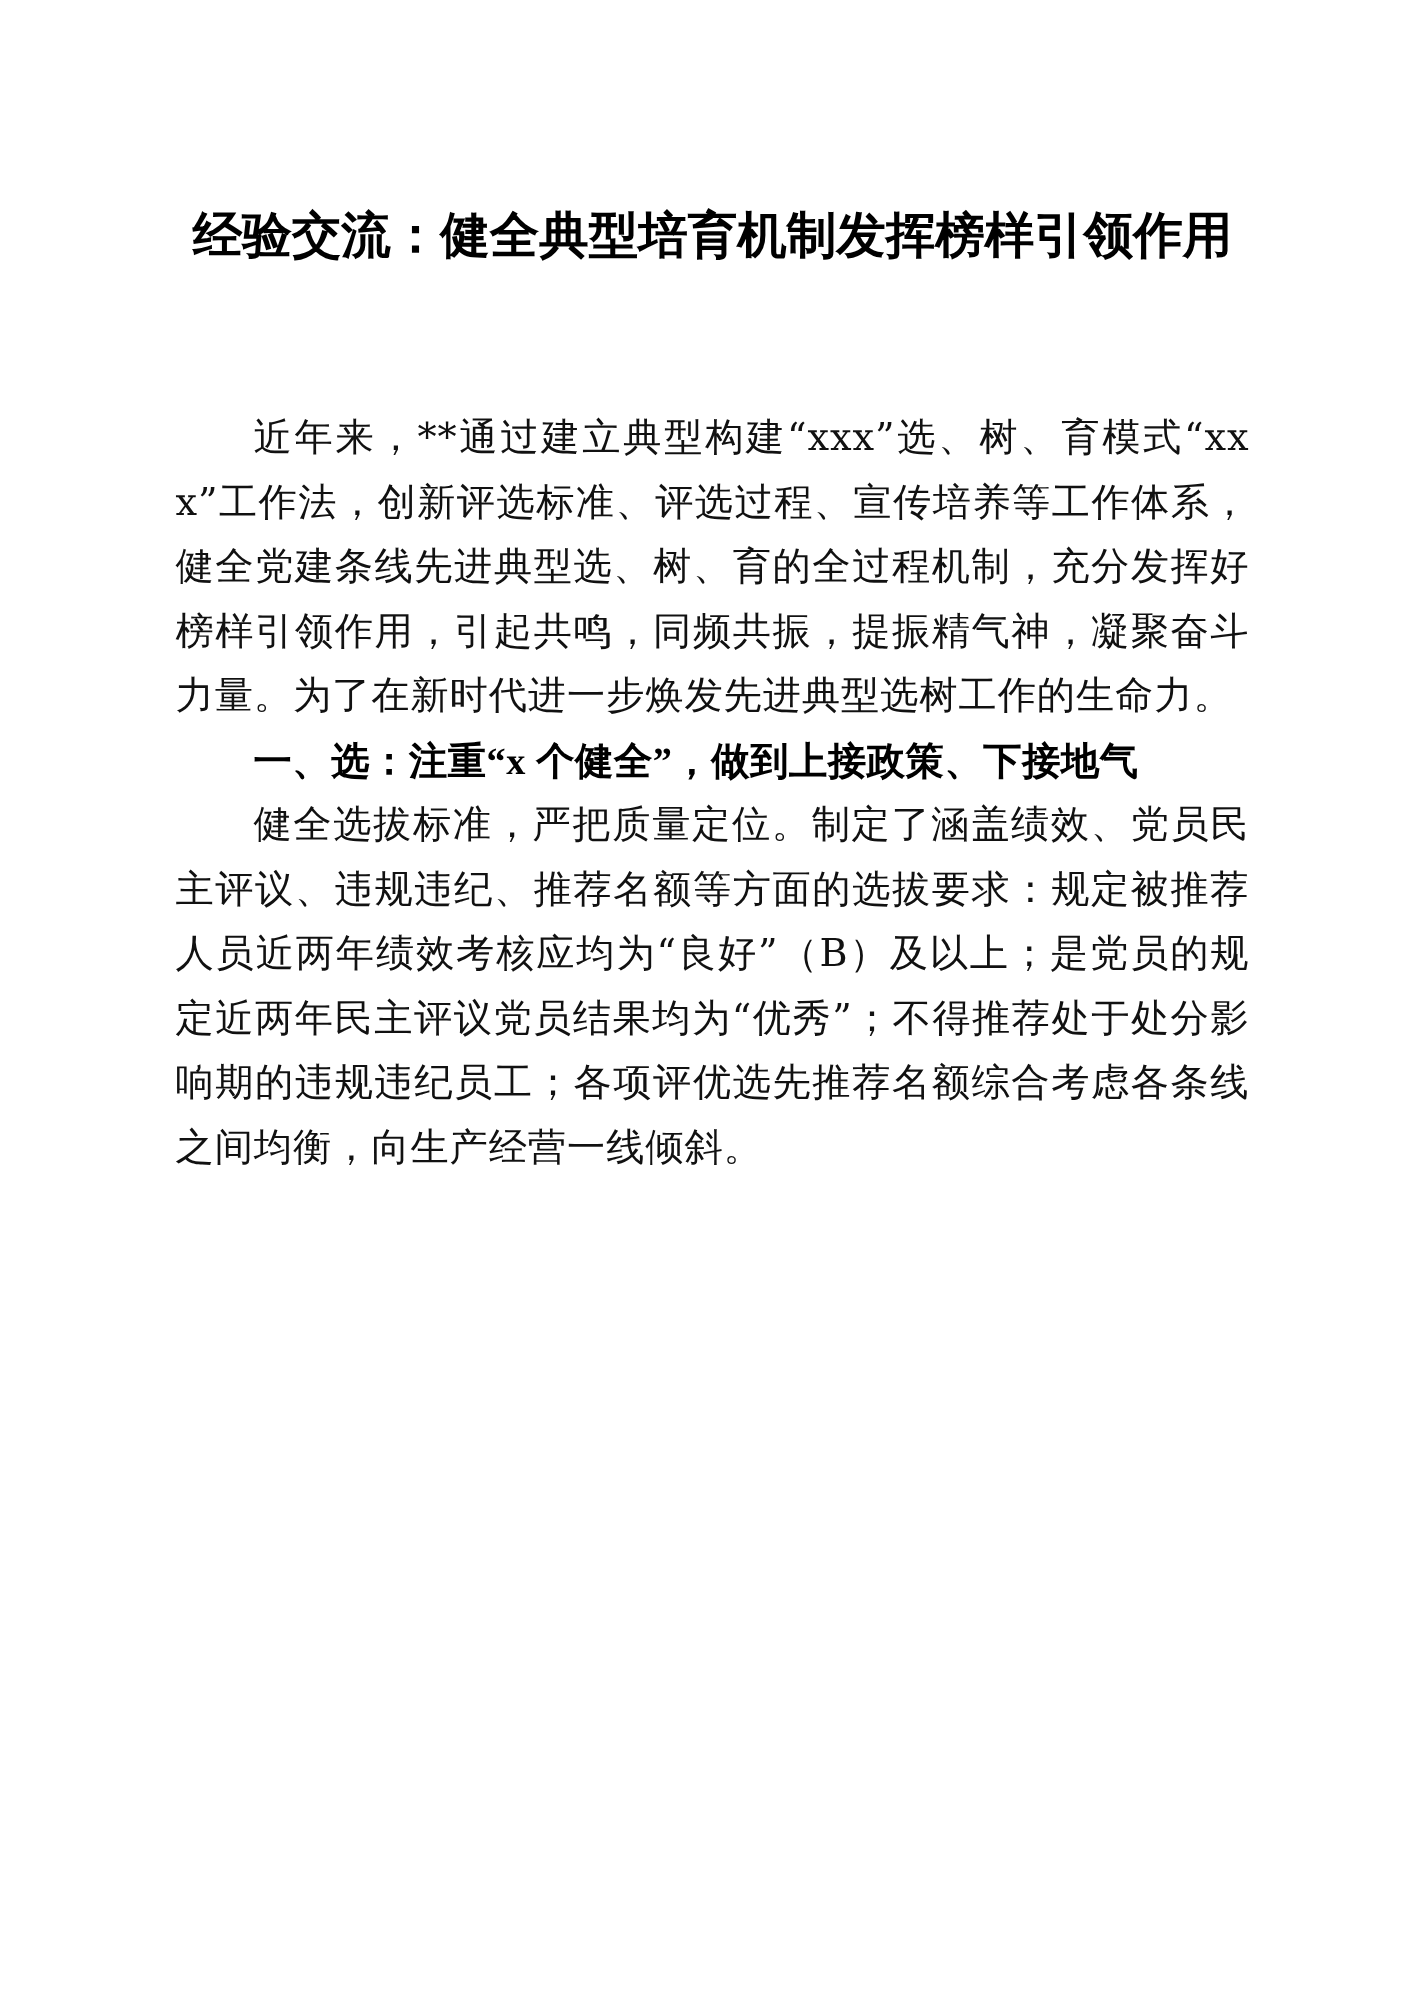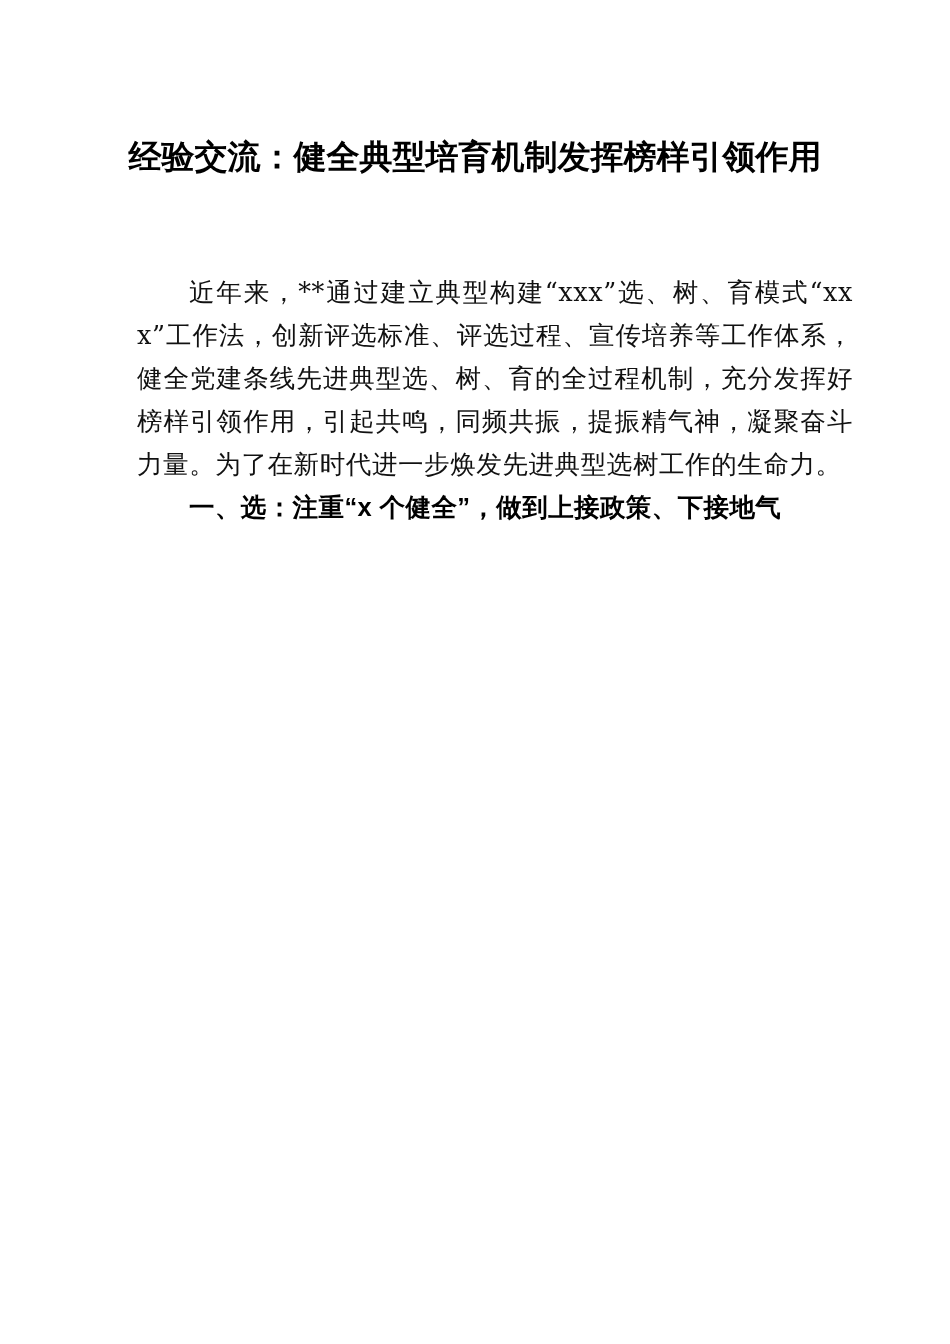--- a/index.html
+++ b/index.html
@@ -51,21 +51,20 @@
     color: #000000;
     text-rendering: optimizeLegibility;
   }
 
   
   .body-block {
     position: absolute;
     left: 0;
     top: 271px;
     width: 716px;
-    margin-left: 20px;
   }
 
   p.para {
     margin: 0;
     padding: 0;
     font-family: "DejaVu Serif", "Liberation Serif", serif;
     font-size: 25.5px;
     line-height: 43px;
     text-align: justify;
     text-justify: inter-character;
@@ -73,21 +72,21 @@
     letter-spacing: 0.6px;
     color: #111111;
     word-break: break-all;
     overflow-wrap: break-word;
     text-indent: 52px;   
   }
 
   h2.section-heading {
     margin: 0;
     padding: 0;
-    font-family: Liberation Sans, sans-serif;
+    font-family: Liberation Serif, serif;
     font-weight: 700;
     font-size: 25.5px;
     line-height: 43px;
     letter-spacing: 0.4px;
     color: #000000;
     text-indent: 52px;
     text-align: left;
     white-space: nowrap;
   }
 </style>
@@ -100,16 +99,17 @@
 
     <h1 class="doc-title">经验交流：健全典型培育机制发挥榜样引领作用</h1>
 
     <div class="body-block">
 
       <p class="para">近年来，**通过建立典型构建“xxx”选、树、育模式“xxx”工作法，创新评选标准、评选过程、宣传培养等工作体系，健全党建条线先进典型选、树、育的全过程机制，充分发挥好榜样引领作用，引起共鸣，同频共振，提振精气神，凝聚奋斗力量。为了在新时代进一步焕发先进典型选树工作的生命力。</p>
 
       <h2 class="section-heading">一、选：注重“x 个健全”，做到上接政策、下接地气</h2>
 
 
+      <p class="para">健全选拔标准，严把质量定位。制定了涵盖绩效、党员民主评议、违规违纪、推荐名额等方面的选拔要求：规定被推荐人员近两年绩效考核应均为“良好”（B）及以上；是党员的规定近两年民主评议党员结果均为“优秀”；不得推荐处于处分影响期的违规违纪员工；各项评优选先推荐名额综合考虑各条线之间均衡，向生产经营一线倾斜。</p>
 
     </div>
   </div>
 </div>
 
 </body></html>

